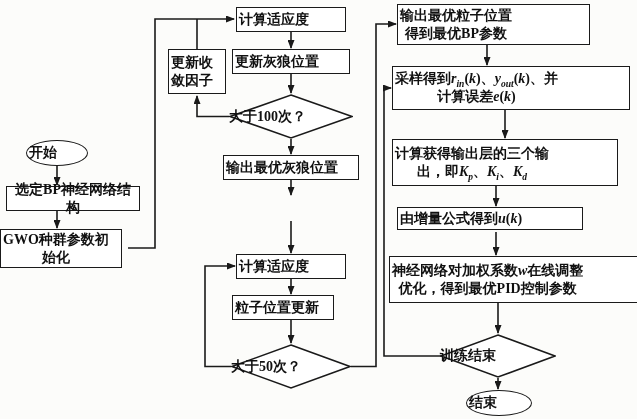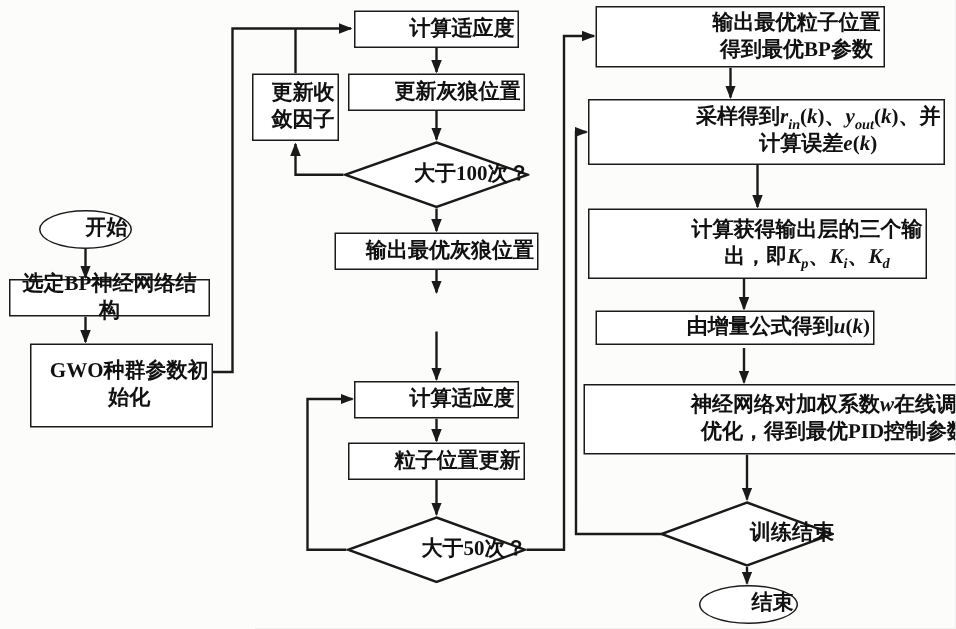--- a/index.html
+++ b/index.html
@@ -11,21 +11,21 @@
   html,body{margin:0;padding:0;background:#e8e8e8;}
   .canvas{
     position:relative;width:637px;height:419px;background:var(--page-bg);
     font-family:"Liberation Serif","DejaVu Serif",serif;overflow:hidden;
   }
   .wires{position:absolute;left:0;top:0;width:637px;height:419px;}
   .wire{fill:none;stroke:var(--line);stroke-width:1.6px;}
   .ahead{fill:var(--line);stroke:none;}
   .node{
     position:absolute;box-sizing:border-box;
-    display:flex;align-items:center;justify-content:flex-end;text-align:center;
+    display:flex;align-items:center;justify-content:flex-start;text-align:center;
     font-weight:700;font-size:14px;line-height:1.28;color:var(--node-text);
     padding:1px 2px;
   }
   .rect{border:1.6px solid var(--line);background:var(--node-bg);}
   .oval{border:1.6px solid var(--line);background:var(--node-bg);border-radius:50%;}
   .diamond{padding:0;background:transparent;}
   .dshape{position:absolute;left:0;top:0;}
   .dshape polygon{fill:var(--node-bg);stroke:var(--line);stroke-width:1.6px;}
   .lbl{position:relative;z-index:1;}
   sub{font-size:0.68em;line-height:0;}
@@ -63,21 +63,21 @@
     <polyline class="wire" marker-end="url(#ah)" points="498,378 498,389"></polyline>
     <polyline class="wire" marker-end="url(#ah)" points="441,356 384,356 384,88 391,88"></polyline>
   </svg>
 
   <div class="node oval" style="left:26px;top:140px;width:62px;height:26px">
     <span class="lbl">开始</span>
   </div>
   <div class="node rect" style="left:6px;top:186px;width:134px;height:25px">
     <span class="lbl">选定BP神经网络结构</span>
   </div>
-  <div class="node rect" style="left:20px;top:229px;width:122px;height:56px">
+  <div class="node rect" style="left:0;top:229px;width:122px;height:39px">
     <span class="lbl">GWO种群参数初<br>始化</span>
   </div>
 
   <div class="node rect" style="left:236px;top:7px;width:110px;height:25px">
     <span class="lbl">计算适应度</span>
   </div>
   <div class="node rect" style="left:168px;top:49px;width:58px;height:45px">
     <span class="lbl">更新收<br>敛因子</span>
   </div>
   <div class="node rect" style="left:232px;top:49px;width:118px;height:25px">
@@ -89,21 +89,21 @@
     </svg>
     <span class="lbl">大于100次？</span>
   </div>
   <div class="node rect" style="left:223px;top:155px;width:136px;height:25px">
     <span class="lbl">输出最优灰狼位置</span>
   </div>
 
   <div class="node rect" style="left:236px;top:254px;width:110px;height:25px">
     <span class="lbl">计算适应度</span>
   </div>
-  <div class="node rect" style="left:232px;top:295px;width:118px;height:25px">
+  <div class="node rect" style="left:232px;top:295px;width:102px;height:25px">
     <span class="lbl">粒子位置更新</span>
   </div>
   <div class="node diamond" style="left:231px;top:344px;width:120px;height:45px">
     <svg class="dshape" width="120" height="45" viewBox="0 0 120 45" aria-hidden="true">
       <polygon points="60,1 119,22.5 60,44 1,22.5"></polygon>
     </svg>
     <span class="lbl">大于50次？</span>
   </div>
 
   <div class="node rect" style="left:397px;top:4px;width:193px;height:41px">

